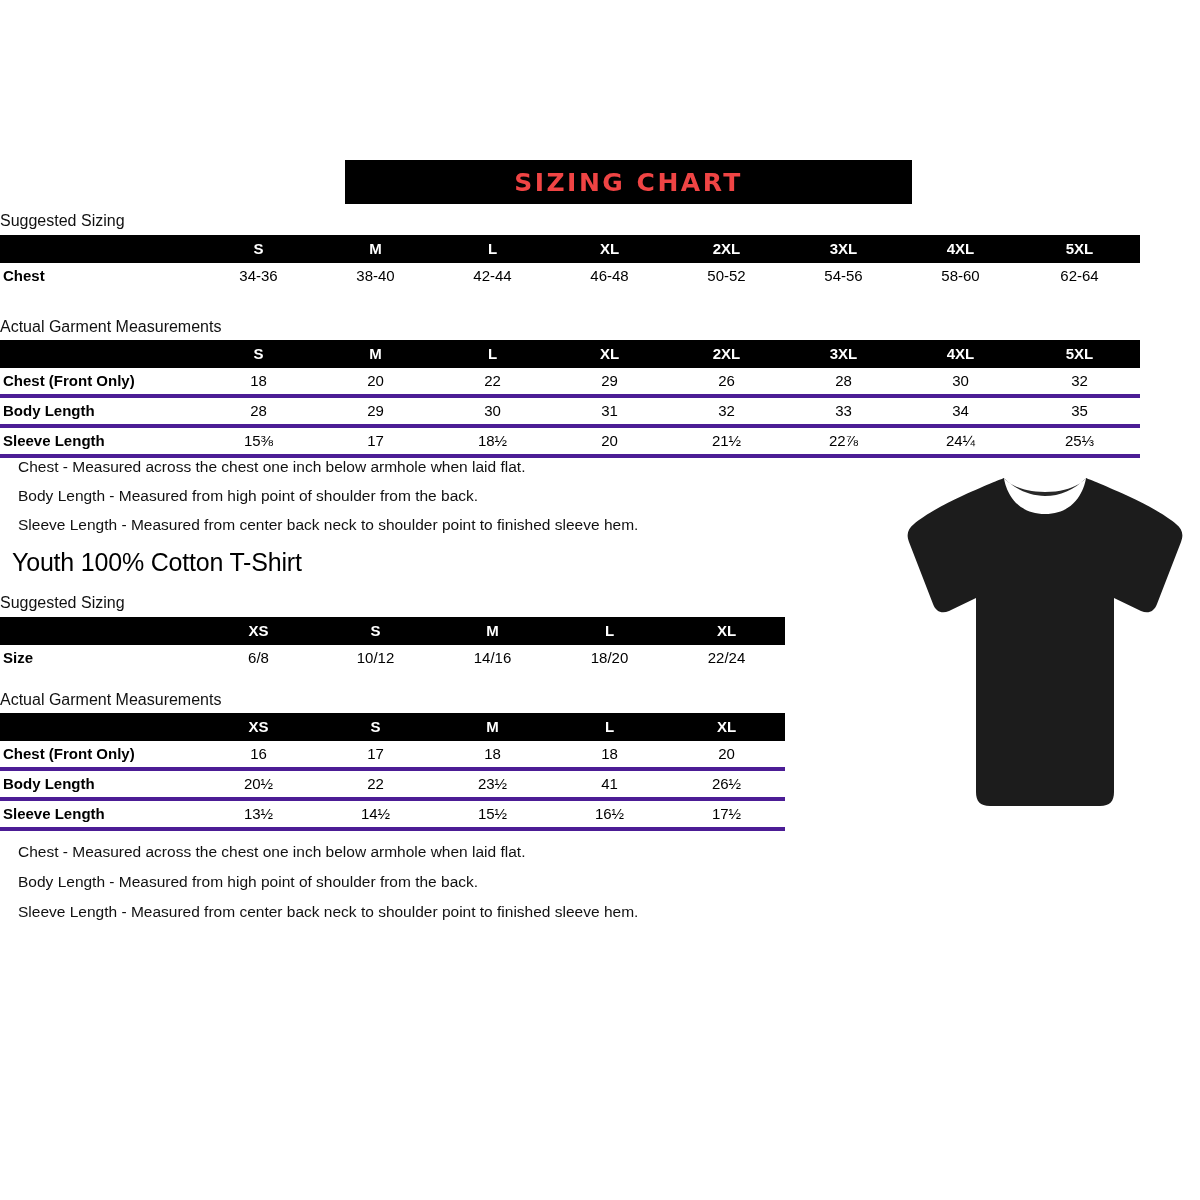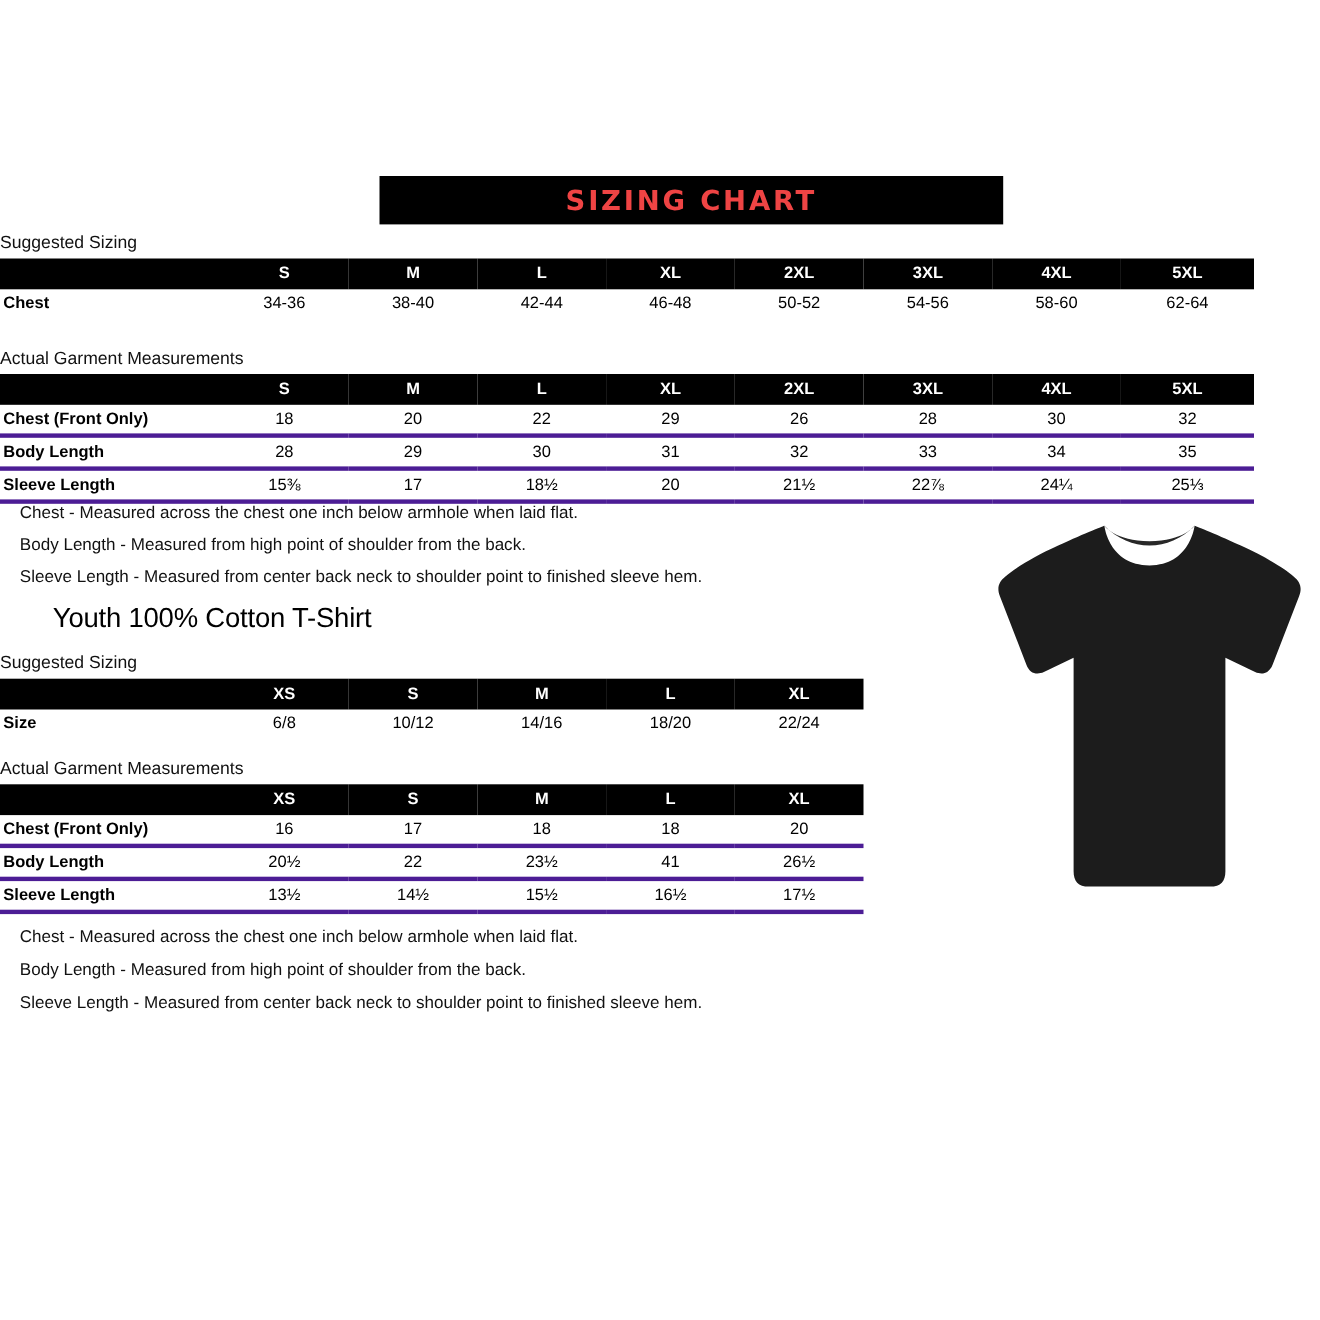--- a/index.html
+++ b/index.html
@@ -110,21 +110,20 @@
 
   
   .youth-title {
     position: absolute;
     left: 12px;
     top: 548px;
     font-size: 25px;
     font-weight: 400;
     letter-spacing: -0.2px;
     white-space: nowrap;
-    margin-left: 36px;
   }
 
   
   .shirt {
     position: absolute;
     left: 900px;
     top: 470px;
     width: 290px;
     height: 345px;
   }

